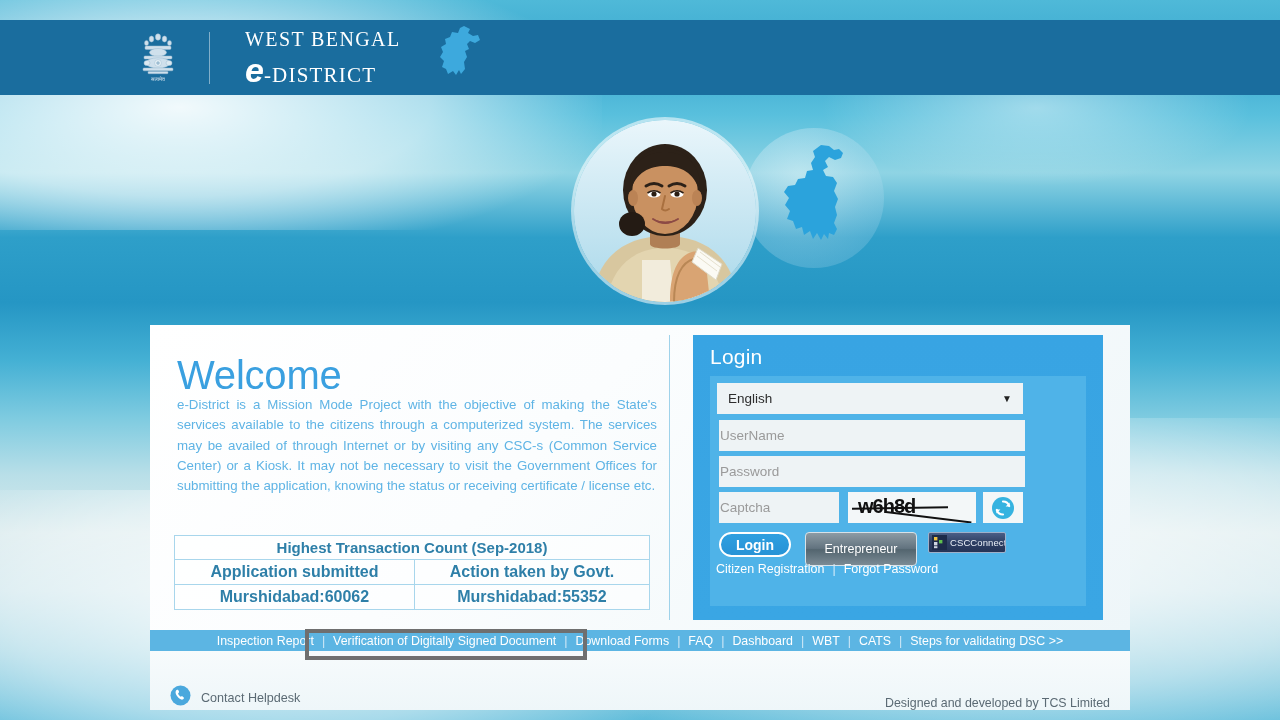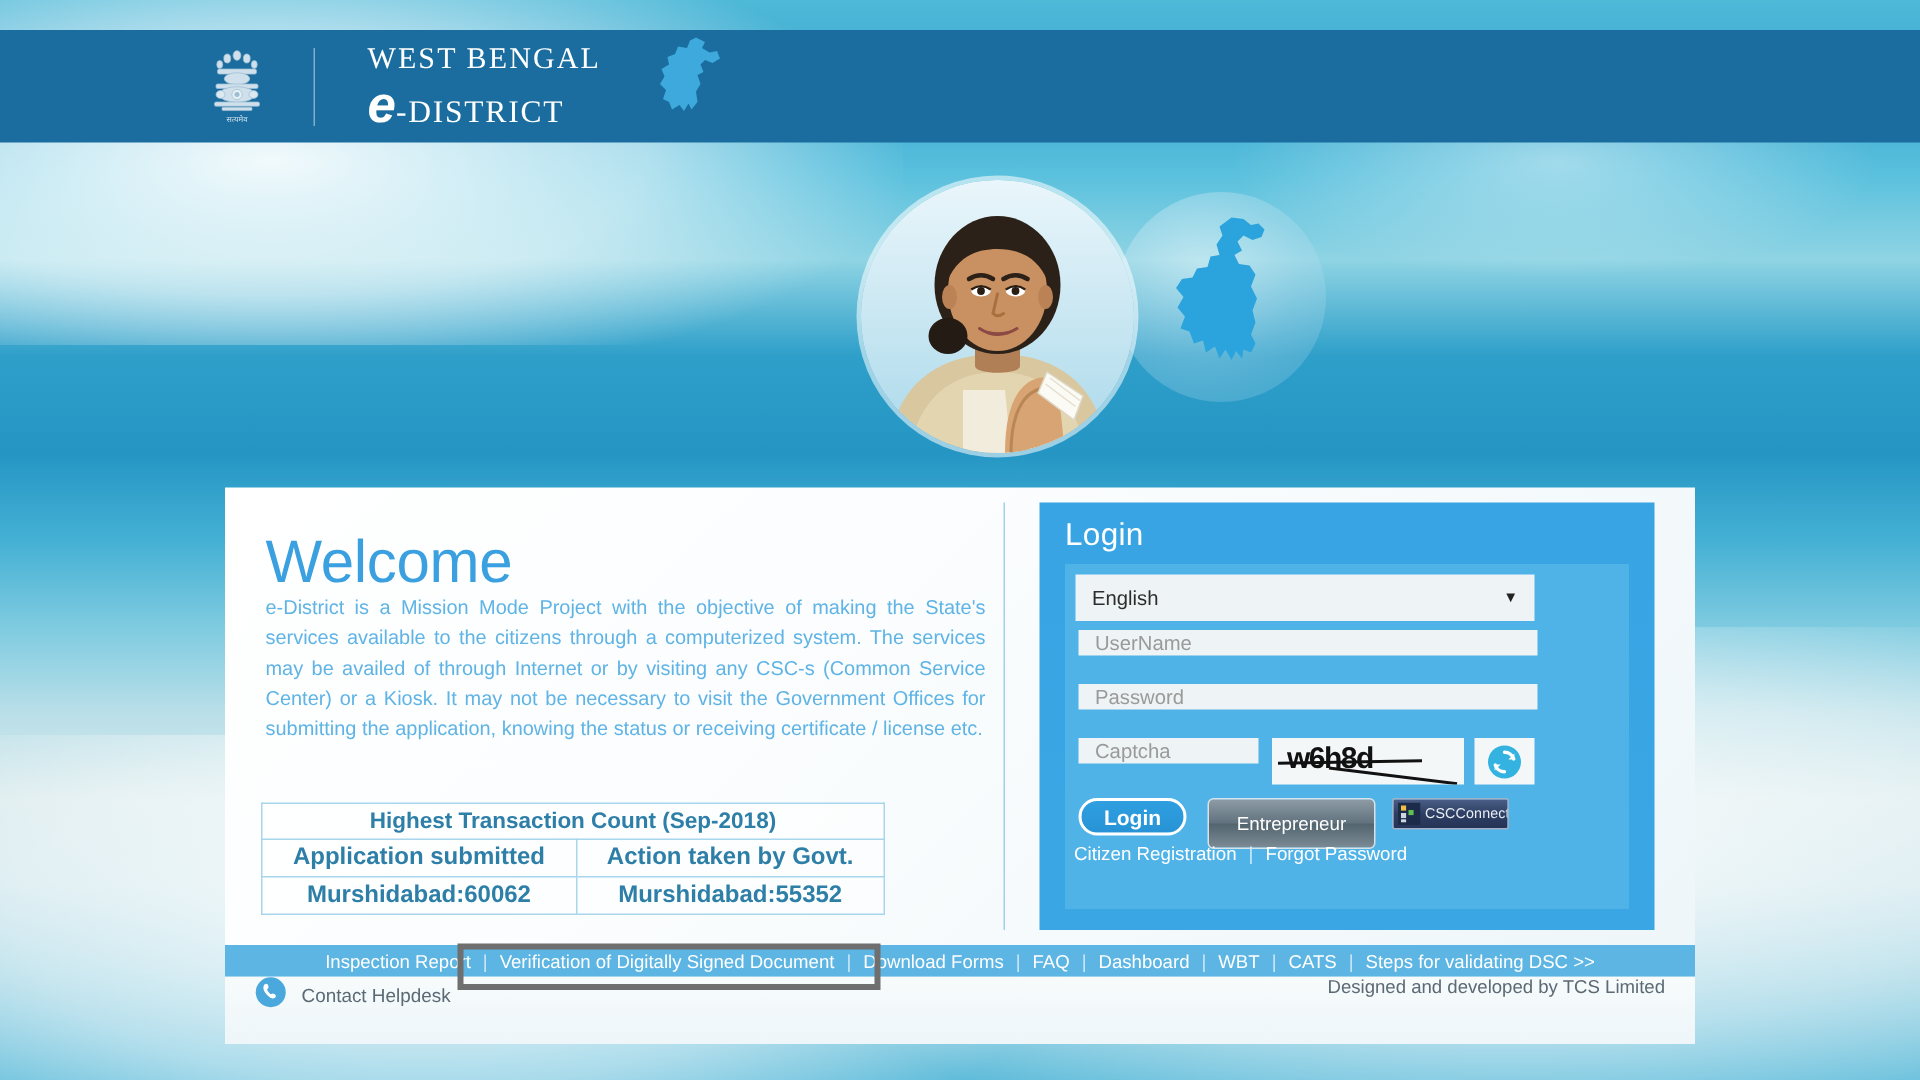--- a/index.html
+++ b/index.html
@@ -84,42 +84,42 @@
     font-size:40px; font-weight:normal; color:#3aa0e0; line-height:1;
     letter-spacing:-.2px; 
   }
   .welcome p {
     font-size:13.3px; color:#5fb4e5; line-height:20.3px;
     text-align:justify; text-justify:inter-word;
   }
   .vdiv { position:absolute; left:519px; top:10px; width:1px; height:285px; background:#9fd2ea; }
 
   
-  .txn { position:absolute; left:24px; top:210px; width:416px;
+  .txn { position:absolute; left:24px; top:210px; width:476px;
          border:1px solid #a8d6ec; border-collapse:collapse; background:rgba(255,255,255,.55); }
   .txn td {
     border:1px solid #a8d6ec; text-align:center; color:#2e7fa8;
     font-weight:bold; font-size:16px; padding:3px 4px; white-space:nowrap;
   }
   .txn .hdr { font-size:15px; }
 
   
   .login-panel {
     position:absolute; left:543px; top:10px; width:410px; height:285px;
     background: linear-gradient(180deg,#38a4e3 0%,#3aa6e4 100%);
   }
   .login-title { color:#ffffff; font-size:21px; padding:10px 0 0 17px; font-weight:normal; letter-spacing:.2px;}
   .login-inner {
     position:absolute; left:17px; top:41px; width:376px; height:230px;
     background: linear-gradient(180deg,#4fb3e8 0%,#4fb3e8 100%);
   }
   .fld {
-    height:17px; background:#eef3f5; border:none; outline:none;
+    height:31px; background:#eef3f5; border:none; outline:none;
     font-family:"Liberation Sans", sans-serif; font-size:13.5px; color:#3c3c3c;
-    padding:0 11px; display:flex; align-items:center;
+    padding:0 1px; display:flex; align-items:center;
   }
   .fld::placeholder { color:#9a9a9a; }
   input.fld::placeholder { color:#9a9a9a; }
   .lang-select {
     position:absolute; left:7px; top:7px; width:306px; height:31px;
     background:#eef3f5; display:flex; align-items:center; padding:0 11px;
     font-size:13.5px; color:#2d2d2d;
   }
   .lang-select .caret { margin-left:auto; font-size:10px; color:#222; }
   .user-field { position:absolute; left:9px; top:44px; width:306px; }
@@ -183,23 +183,23 @@
   }
   .footnav a { color:#ffffff; text-decoration:none; padding:0 8px; cursor:pointer; white-space:nowrap;}
   .footnav .bar { color:#cfe8f7; }
   .focus-box {
     position:absolute; left:305px; top:629px; width:282px; height:31px;
     border:4px solid #6f6f6f; background:transparent; z-index:6; pointer-events:none;
   }
 
   
   .bottombar {
-    position:absolute; left:150px; top:651px; width:980px; height:45px;
+    position:absolute; left:150px; top:651px; width:980px; height:59px;
     background: linear-gradient(180deg,#f7fbfc 0%,#eef6f9 100%);
-    z-index:3; display:flex; align-items:flex-start;
+    z-index:3; display:flex; align-items:flex-end;
   }
   .helpdesk { display:flex; align-items:center; margin-left:20px; cursor:pointer; }
   .helpdesk .label { margin-left:10px; font-size:12.6px; color:#5b6a74; }
   .credit { margin-left:auto; margin-right:20px; font-size:12.4px; color:#5b6a74; }
 </style>
 </head>
 <body>
 
 <div class="clouds"></div>
 <div class="cloud2"></div>

